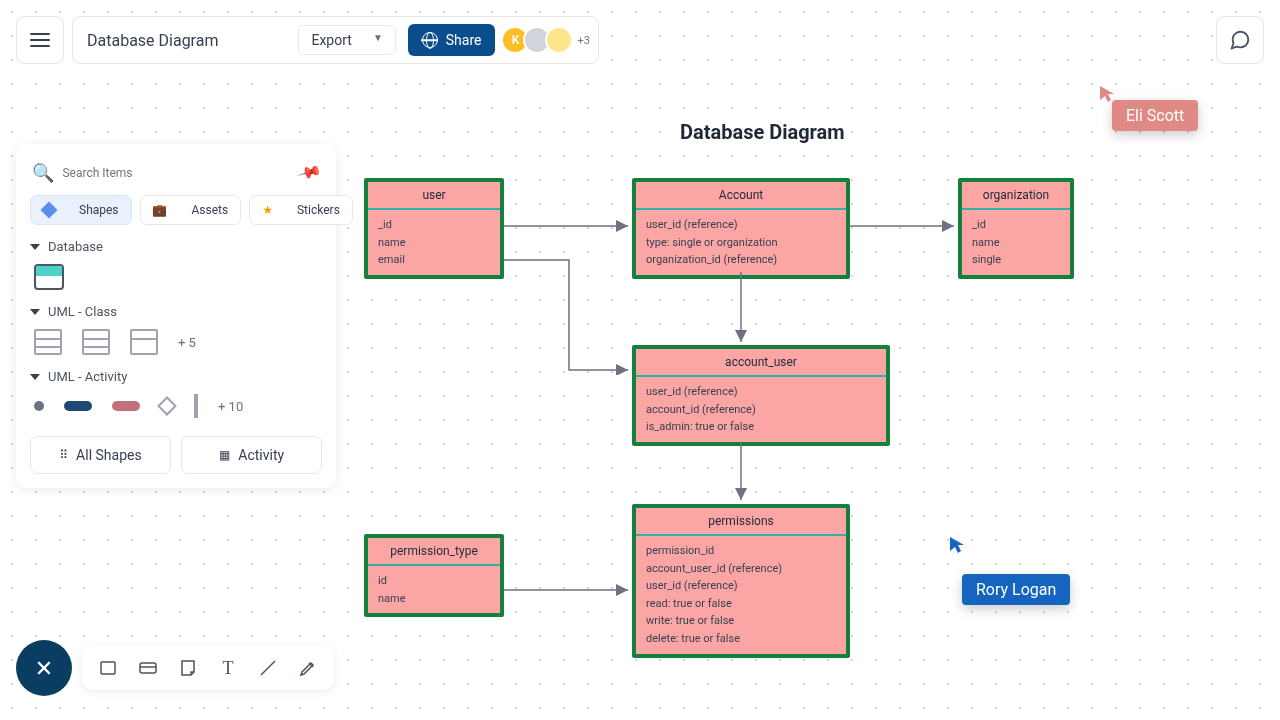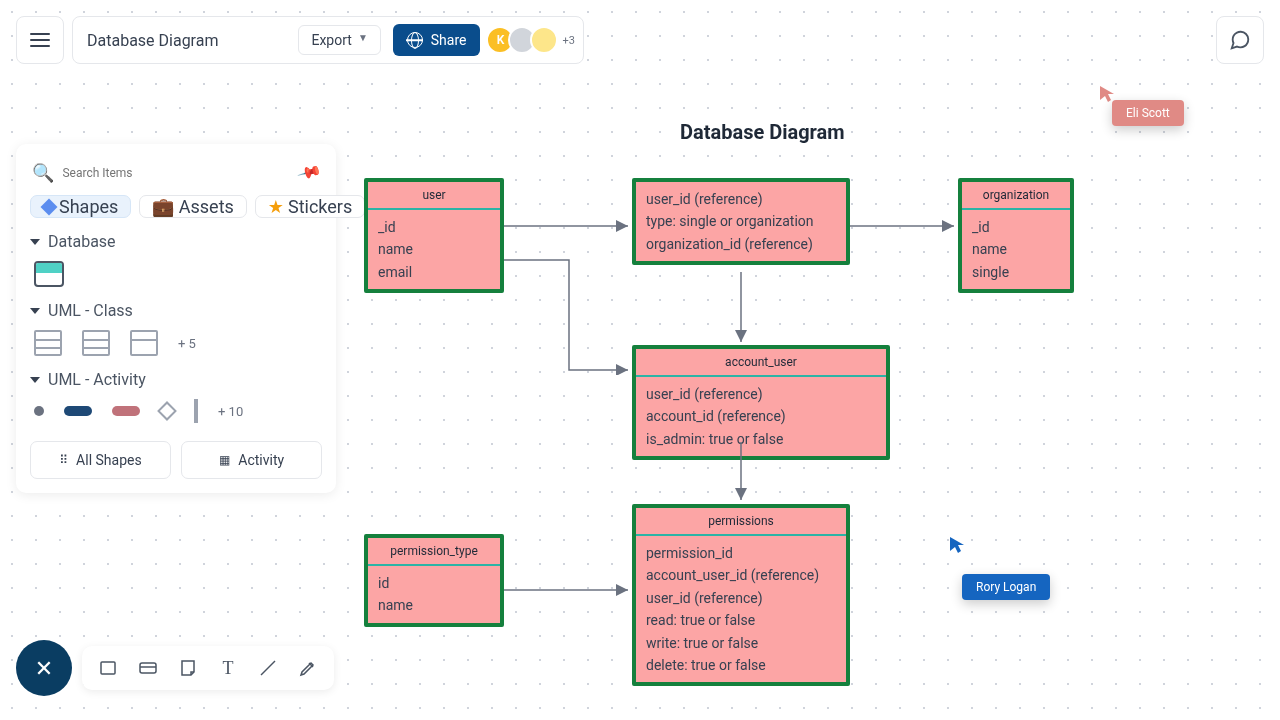--- a/index.html
+++ b/index.html
@@ -3,42 +3,42 @@
 <meta charset="utf-8">
 <style>
 *{box-sizing:border-box;margin:0;padding:0;font-family:-apple-system,BlinkMacSystemFont,"Segoe UI",Roboto,sans-serif}
 body{width:1280px;height:720px;overflow:hidden;background:#fff;background-image:radial-gradient(circle,#d0d4dc 1px,transparent 1px);background-size:24px 24px;position:relative}
 .toolbar{position:absolute;top:16px;left:16px;display:flex;gap:8px;align-items:center}
 .menu-btn{width:48px;height:48px;background:#fff;border:1px solid #e5e7eb;border-radius:8px;display:flex;align-items:center;justify-content:center;cursor:pointer}
 .hamburger{width:20px;height:14px;display:flex;flex-direction:column;justify-content:space-between}
 .hamburger span{height:2px;background:#374151;border-radius:1px}
 .title-bar{display:flex;align-items:center;background:#fff;border:1px solid #e5e7eb;border-radius:8px;height:48px;padding:0 8px 0 14px;gap:12px}
 .doc-title{font-size:16px;color:#374151;padding-right:68px}
-.export-btn{display:flex;gap:6px;padding:6px 12px;border:1px solid #e5e7eb;border-radius:6px;background:#fff;cursor:pointer;font-size:14px;color:#374151}
+.export-btn{display:flex;gap:21px;padding:6px 12px;border:1px solid #e5e7eb;border-radius:6px;background:#fff;cursor:pointer;font-size:14px;color:#374151}
 .share-btn{display:flex;align-items:center;gap:8px;padding:8px 14px;background:#0a4d8c;color:#fff;border-radius:6px;cursor:pointer;font-size:14px;border:none}
 .globe{width:16px;height:16px;border:1.5px solid #fff;border-radius:50%;position:relative}
 .globe::before{content:"";position:absolute;left:50%;top:-1.5px;bottom:-1.5px;width:6px;transform:translateX(-50%);border:1.5px solid #fff;border-radius:50%}
 .globe::after{content:"";position:absolute;left:-1.5px;right:-1.5px;top:50%;height:1.5px;background:#fff;transform:translateY(-50%)}
 .avatars{display:flex;align-items:center}
 .avatar{width:28px;height:28px;border-radius:50%;border:2px solid #fff;margin-left:-6px;background:#fbbf24;display:flex;align-items:center;justify-content:center;font-size:12px;color:#fff;font-weight:600}
 .avatar.a2{background:#d1d5db}
 .avatar.a3{background:#fde68a}
 .avatar-more{font-size:11px;color:#6b7280;margin-left:4px}
 .comment-btn{position:absolute;top:16px;right:16px;width:48px;height:48px;background:#fff;border:1px solid #e5e7eb;border-radius:8px;display:flex;align-items:center;justify-content:center;cursor:pointer}
 .sidebar{position:absolute;left:16px;top:144px;width:320px;background:#fff;border-radius:10px;box-shadow:0 2px 12px rgba(0,0,0,0.08);padding:14px}
 .search-row{display:flex;align-items:center;gap:8px;padding:4px 2px 12px}
 .search-icon{color:#9ca3af;font-size:18px}
 .search-input{border:none;outline:none;font-size:12px;color:#9ca3af;flex:1}
 .pin-icon{color:#c7cad1;font-size:16px;transform:rotate(30deg)}
 .tabs{display:flex;gap:8px;margin-bottom:12px}
-.tab{display:flex;align-items:center;gap:4px;padding:0 12px;border:1px solid #e5e7eb;border-radius:7px;font-size:18px;color:#374151;cursor:pointer;background:#fff}
+.tab{display:flex;align-items:center;gap:24px;padding:7px 12px;border:1px solid #e5e7eb;border-radius:7px;font-size:12px;color:#374151;cursor:pointer;background:#fff}
 .tab.active{background:#e9f2fc;border-color:#d6e6f7}
 .shape-dia{width:12px;height:12px;background:#5b8def;transform:rotate(45deg)}
 .section{margin:14px 0}
-.section-head{display:flex;align-items:center;gap:8px;font-size:16px;color:#4b5563;margin-bottom:10px;cursor:pointer}
+.section-head{display:flex;align-items:center;gap:8px;font-size:13px;color:#4b5563;margin-bottom:10px;cursor:pointer}
 .caret{width:0;height:0;border-left:5px solid transparent;border-right:5px solid transparent;border-top:6px solid #374151}
 .shape-row{display:flex;align-items:center;gap:20px;padding-left:4px}
 .db-shape{width:30px;height:26px;border:2px solid #4b5563;border-radius:4px;overflow:hidden}
 .db-shape-head{height:10px;background:#4fd1c5}
 .uml-shape{width:28px;height:26px;border:2px solid #9ca3af;border-radius:2px;position:relative}
 .uml-shape::before{content:"";position:absolute;left:0;right:0;top:7px;height:2px;background:#9ca3af}
 .uml-shape.s2::after,.uml-shape.s1::after{content:"";position:absolute;left:0;right:0;top:15px;height:2px;background:#9ca3af}
 .more-count{font-size:13px;color:#6b7280}
 .act-dot{width:10px;height:10px;background:#6b7280;border-radius:50%}
 .act-bar{width:28px;height:10px;border-radius:5px}
@@ -47,22 +47,22 @@
 .bottom-btns{display:flex;gap:10px;margin-top:18px}
 .bot-btn{flex:1;display:flex;align-items:center;justify-content:center;gap:8px;padding:10px;border:1px solid #e5e7eb;border-radius:7px;font-size:14px;color:#374151;cursor:pointer;background:#fff}
 .floating-tools{position:absolute;left:16px;bottom:24px;display:flex;align-items:center;gap:10px}
 .close-fab{width:56px;height:56px;background:#0a3d62;border-radius:50%;display:flex;align-items:center;justify-content:center;color:#fff;font-size:22px;cursor:pointer}
 .tool-tray{display:flex;align-items:center;gap:16px;background:#fff;border-radius:10px;padding:10px 14px;box-shadow:0 2px 8px rgba(0,0,0,0.08)}
 .tool{width:24px;height:24px;display:flex;align-items:center;justify-content:center;cursor:pointer;color:#4b5563}
 .canvas-title{position:absolute;top:120px;left:680px;font-size:20px;font-weight:700;color:#1f2937}
 .entity{position:absolute;border:4px solid #15803d;border-radius:2px;background:#fca5a5}
 .entity-head{text-align:center;font-size:12px;padding:6px 8px;border-bottom:2px solid #2bb4a6;color:#1f2937}
 .entity-body{padding:6px 10px}
-.entity-field{font-size:14px;color:#374151;line-height:1.6}
-.cursor-tag{position:absolute;padding:6px 14px;border-radius:4px;font-size:12px;color:#fff;box-shadow:0 4px 12px rgba(0,0,0,0.2)}
+.entity-field{font-size:11px;color:#374151;line-height:1.6}
+.cursor-tag{position:absolute;padding:6px 14px;border-radius:4px;font-size:16px;color:#fff;box-shadow:0 4px 12px rgba(0,0,0,0.2)}
 svg.connector{position:absolute;pointer-events:none}
 </style>
 </head>
 <body>
 
 <div class="toolbar">
   <div class="menu-btn">
     <div class="hamburger">
         <span></span>
         <span></span>
@@ -211,20 +211,21 @@
 <div class="entity" style="left:364px;top:178px;width:140px">
   <div class="entity-head">user</div>
   <div class="entity-body">
     <div class="entity-field">_id</div>
     <div class="entity-field">name</div>
     <div class="entity-field">email</div>
   </div>
 </div>
 
 <div class="entity" style="left:632px;top:178px;width:218px">
+  <div class="entity-head">Account</div>
   <div class="entity-body">
     <div class="entity-field">user_id (reference)</div>
     <div class="entity-field">type: single or organization</div>
     <div class="entity-field">organization_id (reference)</div>
   </div>
 </div>
 
 <div class="entity" style="left:958px;top:178px;width:116px">
   <div class="entity-head">organization</div>
   <div class="entity-body">

